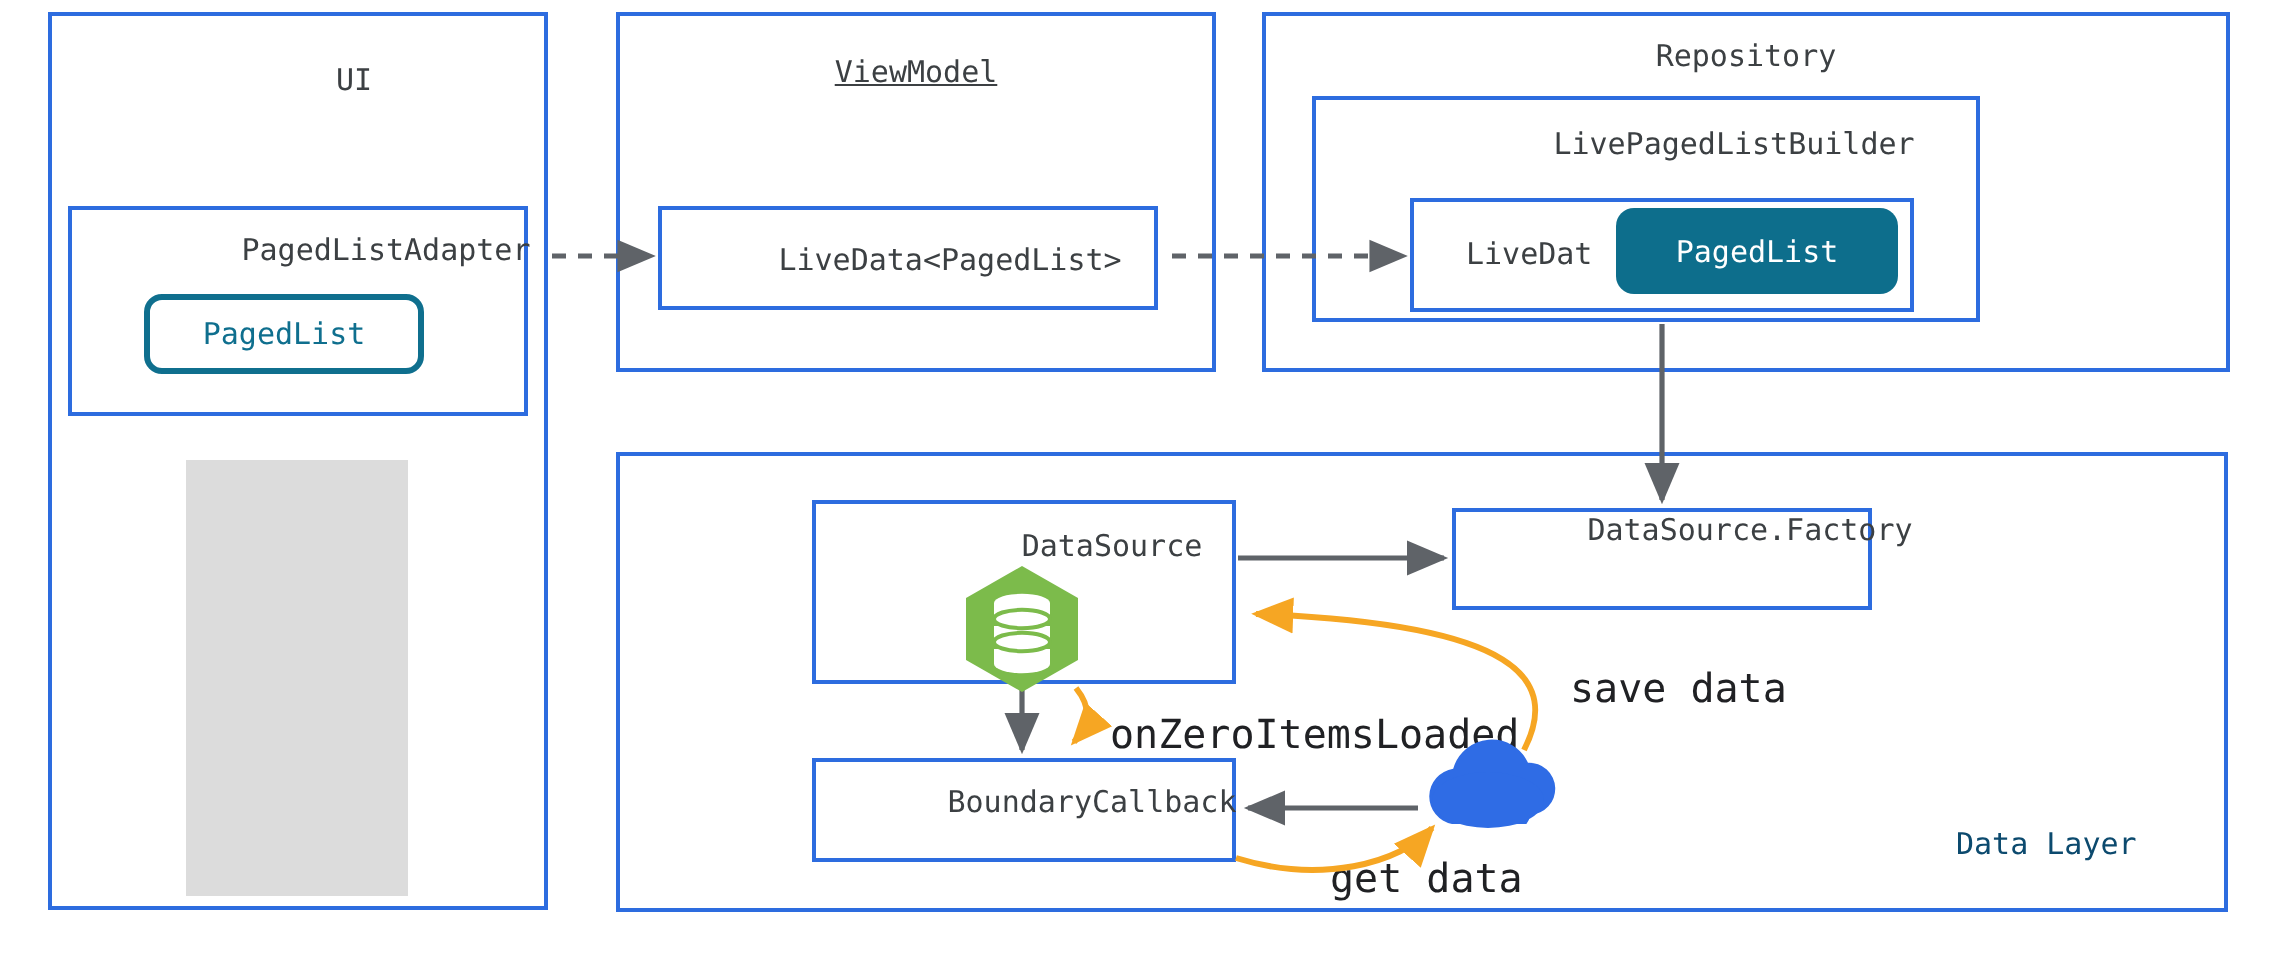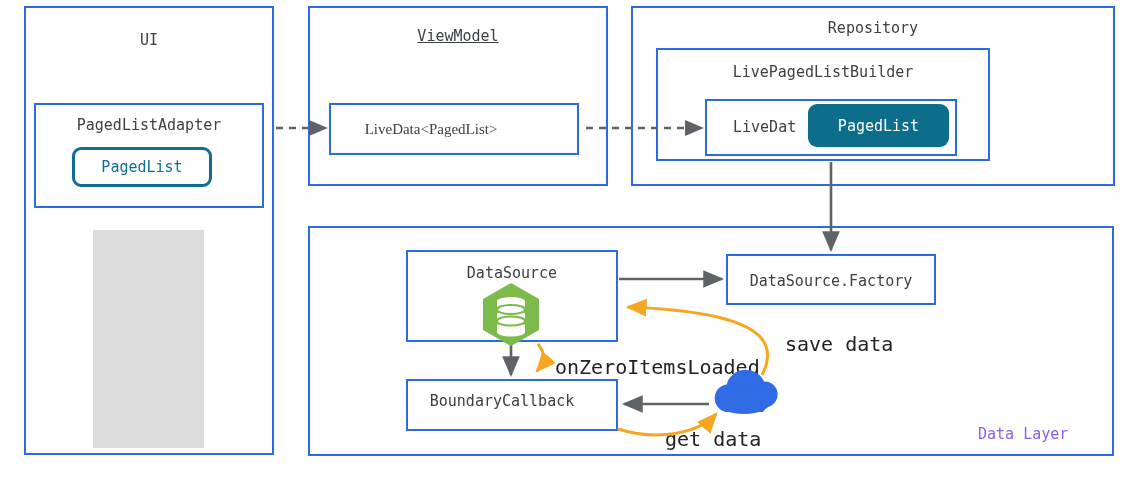--- a/index.html
+++ b/index.html
@@ -28,41 +28,41 @@
     left: 0;
     right: 0;
     text-align: center;
     color: #3c4043;
     font-size: 15px;
     font-family: "DejaVu Sans Mono", "Liberation Mono", monospace;
     white-space: nowrap;
   }
   .corner-label {
     position: absolute;
-    color: #8b5cf6;
-    font-size: 15px;
-    font-family: "DejaVu Sans Mono", "Liberation Mono", monospace;
-    white-space: nowrap;
-    margin-top: 12px;
+    color: #0c4a6e;
+    font-size: 15px;
+    font-family: "DejaVu Sans Mono", "Liberation Mono", monospace;
+    white-space: nowrap;
   }
   .box {
     position: absolute;
     border: 2px solid #2d6cdf;
     background: #ffffff;
     box-sizing: border-box;
   }
   .box-label {
     position: absolute;
     left: 0;
     right: 0;
     text-align: center;
     color: #3c4043;
     font-size: 15px;
     font-family: "DejaVu Sans Mono", "Liberation Mono", monospace;
     white-space: nowrap;
+    padding-left: 44px;
   }
   .chip-outline {
     position: absolute;
     border: 3px solid #0f6f8e;
     border-radius: 9px;
     background: #ffffff;
     box-sizing: border-box;
     display: flex;
     align-items: center;
     justify-content: center;
@@ -104,52 +104,52 @@
     pointer-events: none;
   }
 </style>
 </head>
 <body>
 
 <div id="canvas">
 
   <div class="panel" style="left:24px; top:6px; width:250px; height:449px;">
   </div>
-  <div class="panel-title" style="left:24px; top:31px; width:250px;">UI</div>
+  <div class="panel-title" style="left:24px; top:31px; width:250px;padding-left:28px;">UI</div>
 
   <div class="box" style="left:34px; top:103px; width:230px; height:105px;"></div>
   <div class="box-label" style="left:34px; top:116px; width:230px;">PagedListAdapter</div>
   <div class="chip-outline" style="left:72px; top:147px; width:140px; height:40px;">PagedList</div>
 
   <div class="placeholder-block" style="left:93px; top:230px; width:111px; height:218px;"></div>
 
   <div class="panel" style="left:308px; top:6px; width:300px; height:180px;"></div>
   <div class="panel-title" style="left:308px; top:27px; width:300px;text-decoration:underline;">ViewModel</div>
 
   <div class="box" style="left:329px; top:103px; width:250px; height:52px;"></div>
-  <div class="box-label" style="left:329px; top:121px; width:204px;font-family:Liberation Serif, serif;">LiveData&lt;PagedList&gt;</div>
+  <div class="box-label" style="left:329px; top:121px; width:204px;">LiveData&lt;PagedList&gt;</div>
 
   <div class="panel" style="left:631px; top:6px; width:484px; height:180px;"></div>
   <div class="panel-title" style="left:631px; top:19px; width:484px;">Repository</div>
 
   <div class="box" style="left:656px; top:48px; width:334px; height:113px;"></div>
   <div class="box-label" style="left:656px; top:63px; width:334px;">LivePagedListBuilder</div>
 
   <div class="box" style="left:705px; top:99px; width:252px; height:57px;"></div>
   <div class="box-label" style="left:705px; top:118px; width:252px; text-align:left; padding-left:28px; box-sizing:border-box;">LiveDat</div>
   <div class="chip-solid" style="left:808px; top:104px; width:141px; height:43px;">PagedList</div>
 
   <div class="panel" style="left:308px; top:226px; width:806px; height:230px;"></div>
   <div class="corner-label" style="left:978px; top:413px;">Data Layer</div>
 
   <div class="box" style="left:406px; top:250px; width:212px; height:92px;"></div>
   <div class="box-label" style="left:406px; top:264px; width:212px;">DataSource</div>
 
   <div class="box" style="left:726px; top:254px; width:210px; height:51px;"></div>
-  <div class="box-label" style="left:726px; top:272px; width:210px;">DataSource.Factory</div>
+  <div class="box-label" style="left:726px; top:256px; width:210px;">DataSource.Factory</div>
 
   <div class="box" style="left:406px; top:379px; width:212px; height:52px;"></div>
   <div class="box-label" style="left:406px; top:392px; width:192px;">BoundaryCallback</div>
 
   <div class="edge-label" style="left:555px; top:355px;">onZeroItemsLoaded</div>
   <div class="edge-label" style="left:785px; top:332px;">save data</div>
   <div class="edge-label" style="left:665px; top:427px;">get data</div>
 
   <svg class="overlay" viewBox="0 0 1139 480" xmlns="http://www.w3.org/2000/svg">
     <defs>

